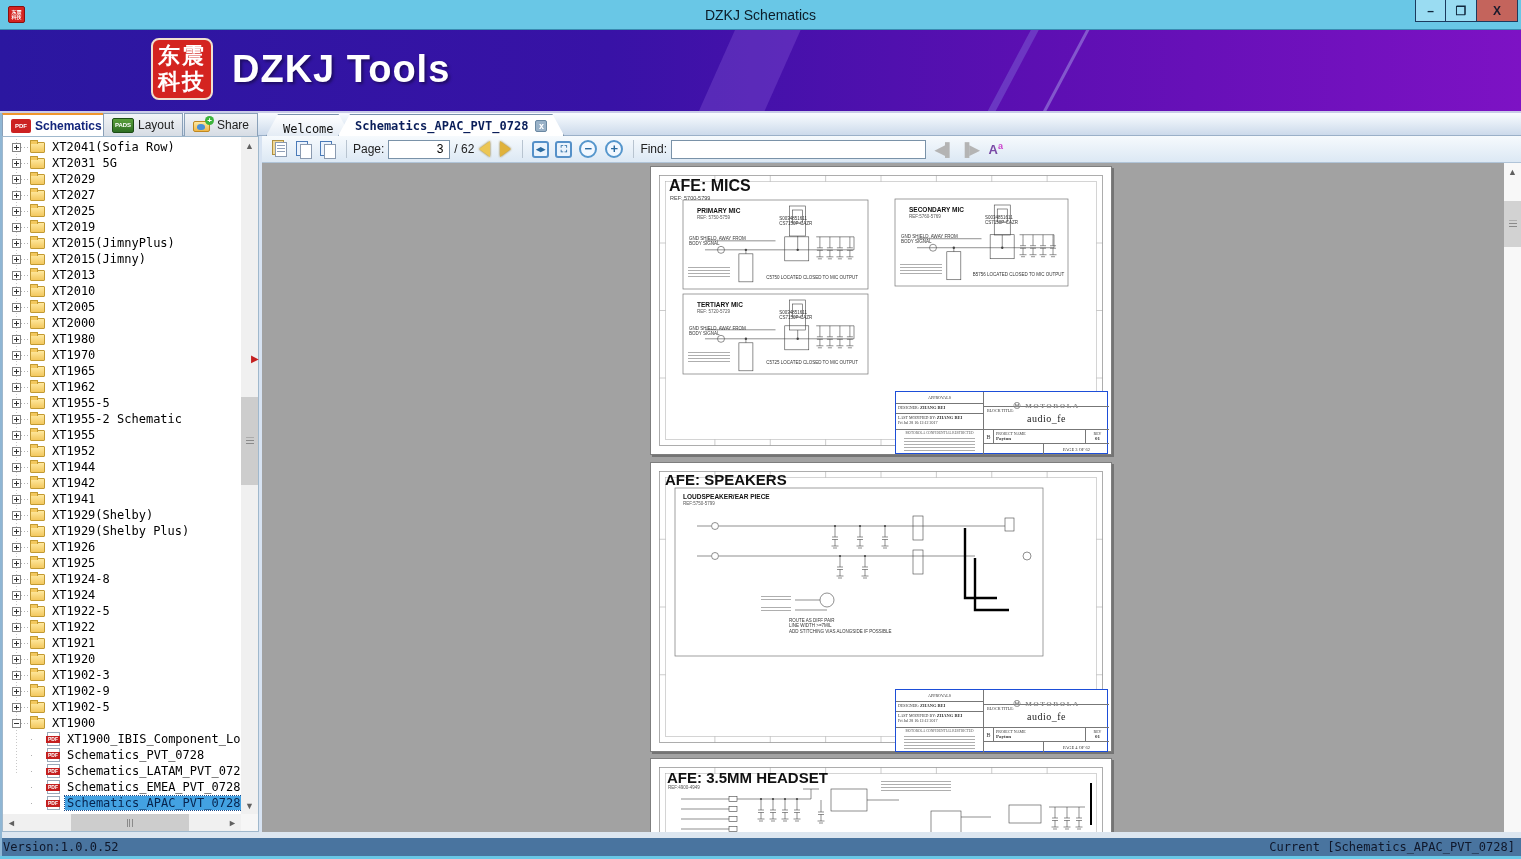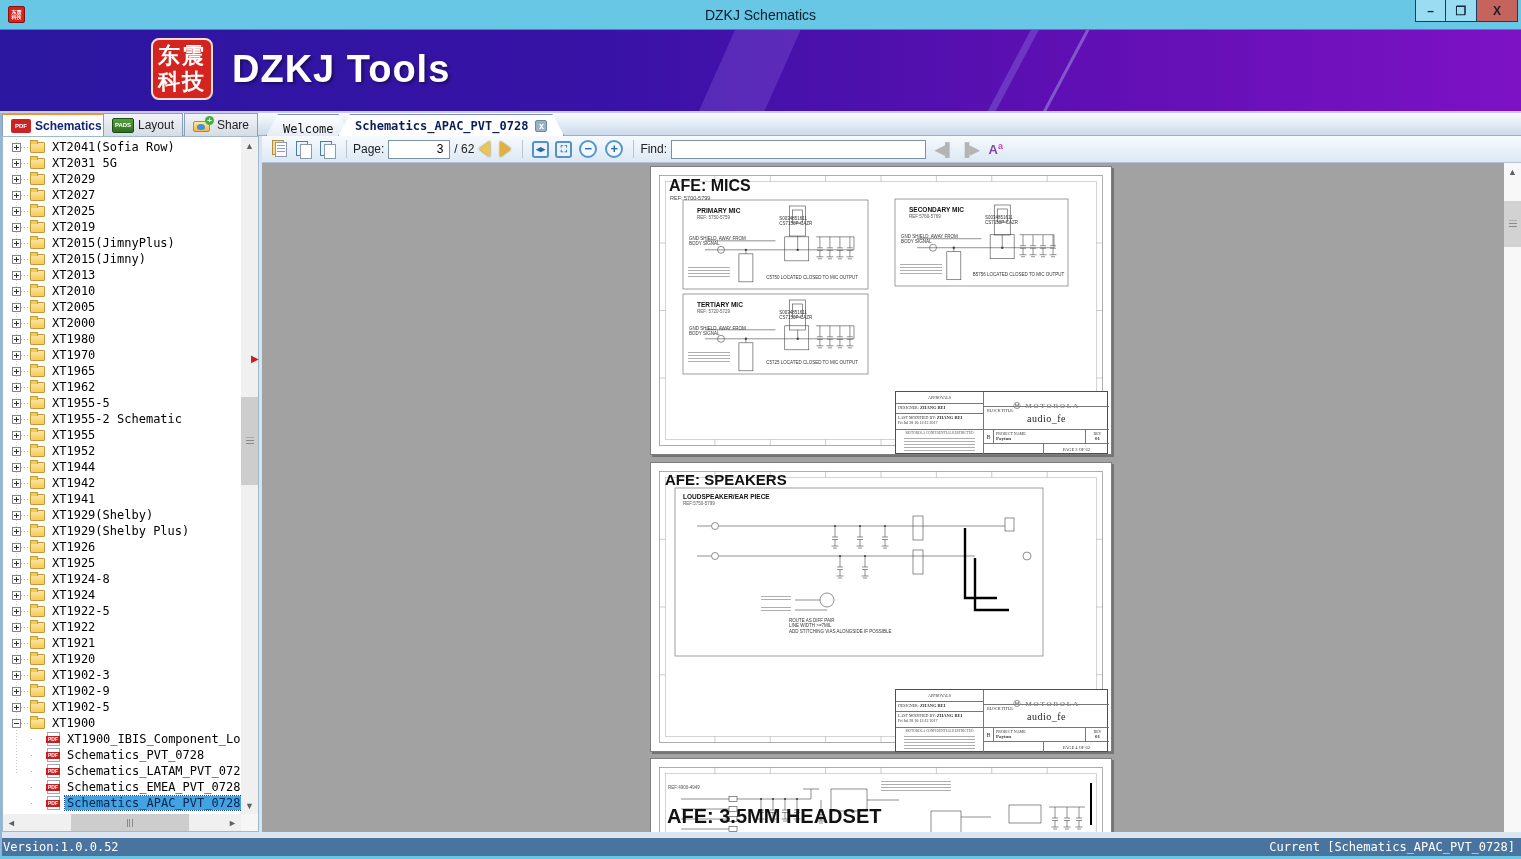--- a/index.html
+++ b/index.html
@@ -160,21 +160,21 @@
 
   
   .tblock { position:absolute; border:1px solid #1d4ed8; background:#fff; font-family:Liberation Serif, serif; }
   .tblock .cell { position:absolute; border-color:#777; color:#333; }
   .moto-logo { font-size:7px; font-weight:bold; letter-spacing:1.5px; color:#8a8a8a; }
   .audio-fe { font-size:10px; color:#222; letter-spacing:.5px; }
 
   
   .status-strip { position:absolute; top:832px; left:0; width:100%; height:6px; background:#dce6f0; }
   .statusbar { position:absolute; top:838px; left:0; width:100%; height:18px; background:#49749f;
-    color:#ffffff; font-family:"DejaVu Sans Mono", monospace; font-size:12px; line-height:18px; }
+    color:#0f172a; font-family:"DejaVu Sans Mono", monospace; font-size:12px; line-height:18px; }
   .statusbar .ver { position:absolute; left:3px; }
   .statusbar .cur { position:absolute; right:6px; }
   .bottom-border { position:absolute; top:856px; left:0; width:100%; height:3px; background:#69c7e6; }
   .side-border-l { position:absolute; top:113px; left:0; width:2px; bottom:3px; background:#8fb6d4; }
 </style>
 </head>
 <body>
 
 <div class="window">
 
@@ -624,21 +624,21 @@
           <line x1="428" y1="48" x2="428" y2="52" fill="none" stroke="#444" stroke-width="0.6"></line>
           <line x1="428" y1="52" x2="428" y2="59" fill="none" stroke="#444" stroke-width="0.6"></line>
           <line x1="425" y1="59" x2="431" y2="59" fill="none" stroke="#444" stroke-width="0.6"></line>
           <line x1="425" y1="61.5" x2="431" y2="61.5" fill="none" stroke="#444" stroke-width="0.6"></line>
           <line x1="428" y1="61.5" x2="428" y2="68" fill="none" stroke="#444" stroke-width="0.6"></line>
           <line x1="424.5" y1="68" x2="431.5" y2="68" fill="none" stroke="#444" stroke-width="0.6"></line>
           <line x1="426" y1="70" x2="430" y2="70" fill="none" stroke="#444" stroke-width="0.6"></line>
           <line x1="398" y1="48" x2="434" y2="48" fill="none" stroke="#444" stroke-width="0.6"></line>
           <line x1="440" y1="24" x2="440" y2="66" fill="none" stroke="#000" stroke-width="2"></line>
         </svg>
-        <div class="pg-title" style="left:16px;top:10px;font-size:20px;margin-top:36px;">AFE: 3.5MM HEADSET</div>
+        <div class="pg-title" style="left:16px;top:10px;font-size:15px;">AFE: 3.5MM HEADSET</div>
         <div class="t4" style="left:17px;top:26px;color:#555;">REF:4900-4949</div>
         <div class="ghost" style="left:230px;top:22px;width:70px;height:10px;"></div>
       </div>
       <div class="page" style="top: 299px; height: 290px;">
         <svg width="460" height="288" viewBox="0 0 460 288">
           <rect x="8.5" y="8.5" width="443" height="271" fill="none" stroke="#8a8a8a" stroke-width="0.7"></rect>
           <rect x="14.5" y="14.5" width="431" height="259" fill="none" stroke="#aaa" stroke-width="0.5"></rect>
           <line x1="63.875" y1="8.5" x2="63.875" y2="14.5" stroke="#999" stroke-width="0.5"></line>
           <line x1="63.875" y1="273.5" x2="63.875" y2="279.5" stroke="#999" stroke-width="0.5"></line>
           <line x1="119.25" y1="8.5" x2="119.25" y2="14.5" stroke="#999" stroke-width="0.5"></line>

